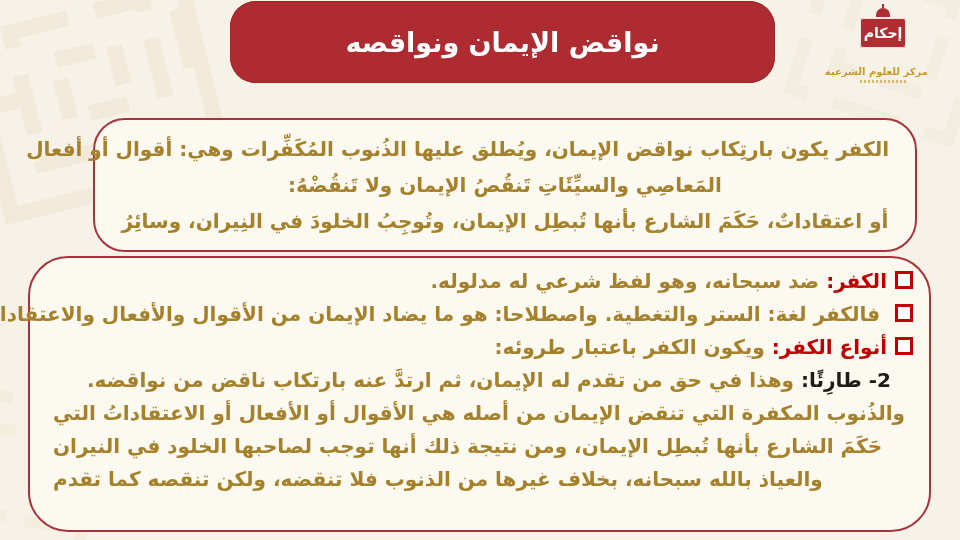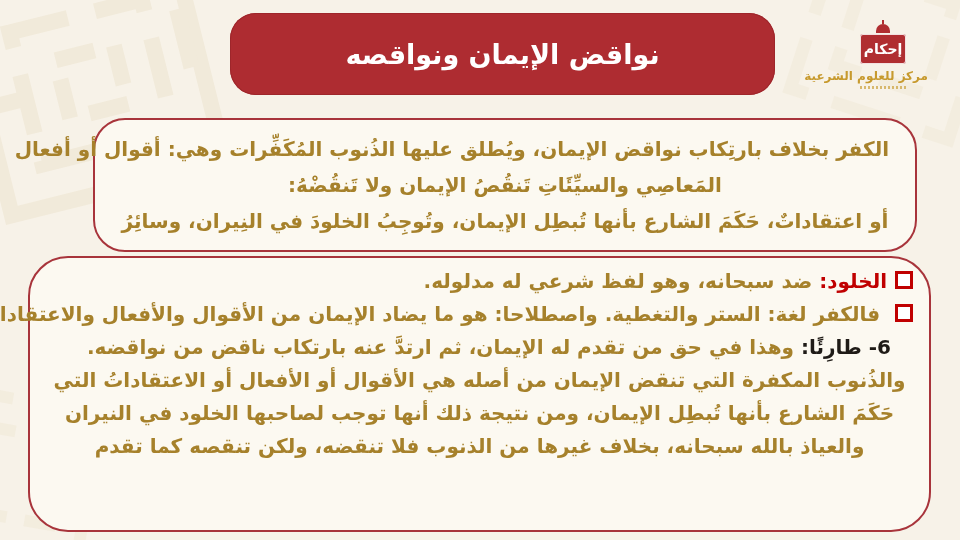--- a/index.html
+++ b/index.html
@@ -8,46 +8,46 @@
     background:#f7f2e8;
     font-family:"DejaVu Sans", sans-serif;
     direction:rtl;
   }
   
   .kufic{position:absolute;pointer-events:none;}
   .kufic svg{display:block;}
 
   
   .banner{
-    position:absolute;left:230px;top:13px;width:545px;height:82px;
+    position:absolute;left:230px;top:1px;width:545px;height:82px;
     background:#ae2c31;border-radius:26px;
     display:flex;align-items:center;justify-content:center;
     box-shadow:0 0 0 1px #9e262b inset;
   }
   .banner .title{
     color:#ffffff;font-size:27px;font-weight:bold;letter-spacing:0;
   }
 
   
-  .logo{position:absolute;left:auto;right:32px;top:24px;width:90px;text-align:center;}
+  .logo{position:absolute;left:auto;right:32px;top:8px;width:90px;text-align:center;}
   .logo .dome{
     width:14px;height:9px;background:#b02e31;margin:0 auto 1px auto;
     border-radius:7px 7px 0 0;position:relative;
   }
   .logo .dome::after{
     content:"";position:absolute;top:-4px;left:6px;width:2px;height:4px;background:#b02e31;
   }
   .logo .block{
     width:46px;height:30px;margin:0 auto;background:#b02e31;border-radius:3px;
     display:flex;align-items:center;justify-content:center;
     box-shadow:0 0 0 1px rgba(255,255,255,.85) inset;
   }
   .logo .wordmark{color:#ffffff;font-size:14px;font-weight:bold;line-height:1;}
   .logo .tagline{
-    margin-top:5px;color:#c79a2e;font-size:12px;font-weight:bold;white-space:nowrap;
+    margin-top:18px;color:#c79a2e;font-size:10px;font-weight:bold;white-space:nowrap;
   }
   .logo .fineprint{
     width:46px;height:3px;margin:3px auto 0 auto;opacity:.65;
     background:repeating-linear-gradient(90deg,#c79a2e 0 2px,transparent 2px 4px);
   }
 
   
   .roundbox{
     position:absolute;background:#fcf9f1;
     border:2px solid #a8343b;box-sizing:border-box;
@@ -68,21 +68,21 @@
   .gold{color:#a6812b;}
   .red{color:#c00000;}
   .black{color:#1f1b17;}
   .bullet-square{
     display:inline-block;width:12px;height:12px;background:#ffffff;
     border:3px solid #c00000;margin-left:8px;transform:translateY(1px);
   }
   .numbered{padding-right:22px;}
   .closing{
     font-weight:bold;font-size:20px;line-height:33px;color:#a6812b;
-    text-align:center;white-space:normal;
+    text-align:left;white-space:normal;margin-left:7px;
   }
 </style>
 </head>
 <body>
 
 <div class="stage">
 
   <div class="kufic" style="left:-48px;top:-58px;opacity:.55;transform:rotate(-14deg);">
     <svg width="280" height="280" viewBox="0 0 280 280" fill="none" stroke="#ede4cf" stroke-width="16">
       <rect x="30" y="30" width="220" height="220"></rect>
@@ -111,41 +111,45 @@
   <div class="logo">
     <div class="dome"></div>
     <div class="block">
       <span class="wordmark">إحكام</span>
     </div>
     <div class="tagline">مركز للعلوم الشرعية</div>
     <div class="fineprint"></div>
   </div>
 
   <div class="roundbox intro-box">
-    <div class="intro-line">الكفر بخلاف بارتِكاب نواقض الإيمان، ويُطلق عليها الذُنوب المُكَفِّرات وهي: أقوال أو أفعال</div>
+    <div class="intro-line">الكفر يكون بارتِكاب نواقض الإيمان، ويُطلق عليها الذُنوب المُكَفِّرات وهي: أقوال أو أفعال</div>
     <div class="intro-line">المَعاصِي والسيِّئَاتِ تَنقُصُ الإيمان ولا تَنقُضْهُ:</div>
     <div class="intro-line">أو اعتقاداتٌ، حَكَمَ الشارع بأنها تُبطِل الإيمان، وتُوجِبُ الخلودَ في النِيران، وسائِرُ</div>
   </div>
 
   <div class="roundbox details-box">
 
     <div class="row">
-      <span class="bullet-square"></span><span class="red">الخلود:</span>
+      <span class="bullet-square"></span><span class="red">الكفر:</span>
       <span class="gold">ضد سبحانه، وهو لفظ شرعي له مدلوله.</span>
     </div>
 
     <div class="row">
       <span class="bullet-square"></span><span class="red"></span>
       <span class="gold">فالكفر لغة: الستر والتغطية. واصطلاحا: هو ما يضاد الإيمان من الأقوال والأفعال والاعتقادات.</span>
     </div>
 
+    <div class="row">
+      <span class="bullet-square"></span><span class="red">أنواع الكفر:</span>
+      <span class="gold">ويكون الكفر باعتبار طروئه:</span>
+    </div>
 
 
     <div class="row numbered">
-      <span class="black">6- طارِئًا:</span>
+      <span class="black">2- طارِئًا:</span>
       <span class="gold">وهذا في حق من تقدم له الإيمان، ثم ارتدَّ عنه بارتكاب ناقض من نواقضه.</span>
     </div>
 
     <div class="closing">والذُنوب المكفرة التي تنقض الإيمان من أصله هي الأقوال أو الأفعال أو الاعتقاداتُ التي حَكَمَ الشارع بأنها تُبطِل الإيمان، ومن نتيجة ذلك أنها توجب لصاحبها الخلود في النيران والعياذ بالله سبحانه، بخلاف غيرها من الذنوب فلا تنقضه، ولكن تنقصه كما تقدم</div>
 
   </div>
 
 </div>
 
 </body></html>

